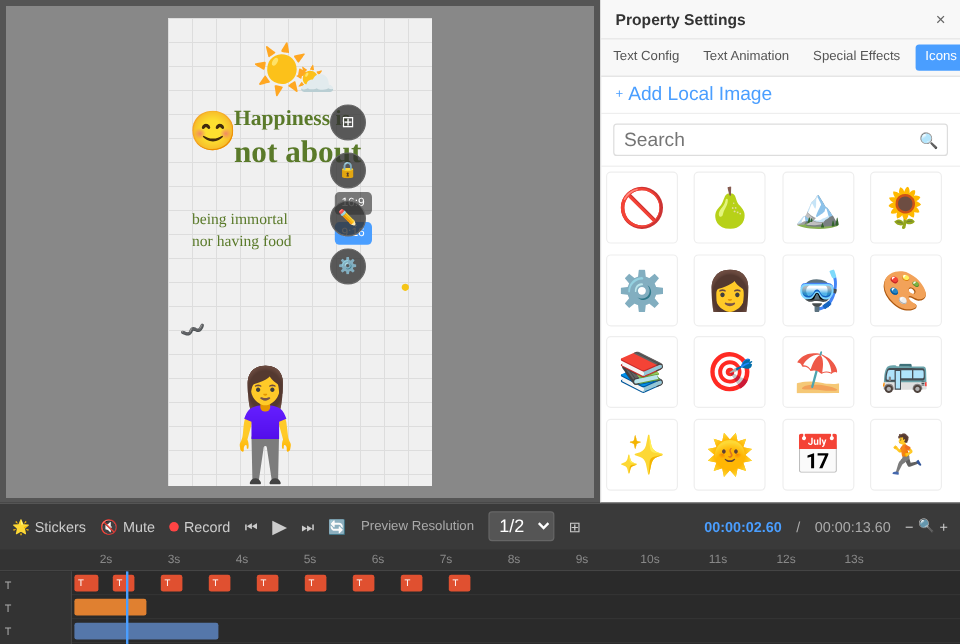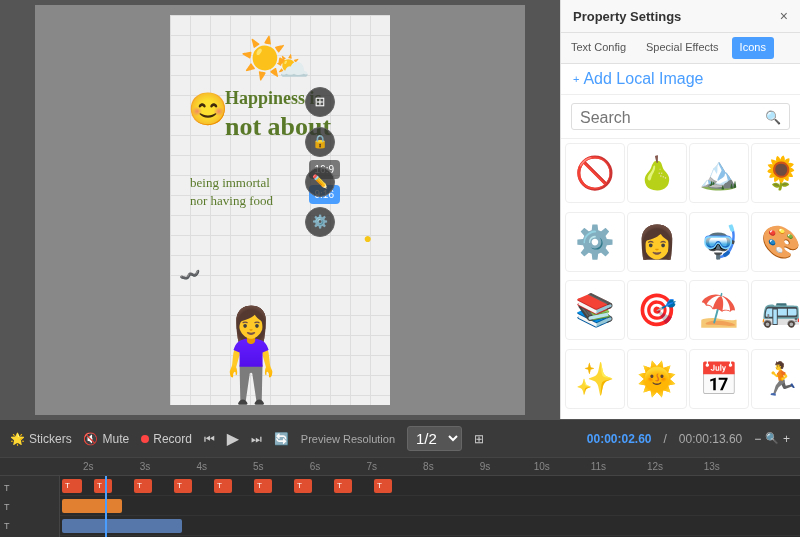--- a/index.html
+++ b/index.html
@@ -23,21 +23,21 @@
     .happiness-text { position: absolute; top: 72px; left: 55px; font-size: 22px; font-weight: bold; color: #5a7a2a; font-family: Georgia, serif; line-height: 1.3; }
     .happiness-text .line2 { font-size: 30px; }
     .sub-text { position: absolute; top: 160px; left: 20px; font-size: 13px; color: #5a7a2a; font-family: Georgia, serif; }
     .sub-text2 { position: absolute; top: 178px; left: 20px; font-size: 13px; color: #5a7a2a; font-family: Georgia, serif; }
     .blue-squiggle { position: absolute; left: 10px; top: 250px; font-size: 18px; color: #5599ee; transform: rotate(-20deg); }
     .aspect-btn { background: rgba(0,0,0,0.5); color: white; border: none; border-radius: 4px; padding: 4px 6px; font-size: 10px; cursor: pointer; }
     .aspect-btn.active { background: #4a9eff; }
     .toolbar-icon { width: 30px; height: 30px; background: rgba(50,50,50,0.8); border-radius: 50%; display: flex; align-items: center; justify-content: center; color: white; font-size: 13px; cursor: pointer; border: 1px solid #666; }
 
     
-    .property-panel { width: 240px; background: white; display: flex; flex-direction: column; border-left: 1px solid #ddd; }
+    .property-panel { width: 300px; background: white; display: flex; flex-direction: column; border-left: 1px solid #ddd; }
     .panel-header { display: flex; align-items: center; justify-content: space-between; padding: 8px 12px; border-bottom: 1px solid #e0e0e0; background: #f8f8f8; }
     .panel-title { font-size: 13px; font-weight: bold; color: #333; }
     .close-btn { background: none; border: none; cursor: pointer; font-size: 14px; color: #666; }
 
     .panel-tabs { display: flex; border-bottom: 1px solid #e0e0e0; background: #f8f8f8; }
     .tab { padding: 8px 10px; font-size: 11px; cursor: pointer; color: #555; border-bottom: 2px solid transparent; white-space: nowrap; }
     .tab.active { background: #4a9eff; color: white; border-radius: 3px; margin: 4px 3px; padding: 4px 8px; border-bottom: none; }
 
     .add-image-btn { display: flex; align-items: center; gap: 4px; padding: 6px 12px; font-size: 11px; color: #4a9eff; cursor: pointer; border-bottom: 1px solid #eee; }
 
@@ -125,20 +125,21 @@
 
   <div class="property-panel">
 
     <div class="panel-header">
       <span class="panel-title">Property Settings</span>
       <button class="close-btn">×</button>
     </div>
 
     <div class="panel-tabs">
       <div class="tab">Text Config</div>
+      <div class="tab">Text Animation</div>
       <div class="tab">Special Effects</div>
       <div class="tab active">Icons</div>
     </div>
 
     <div class="add-image-btn">
       <span>+</span>
       <span style="color:#4a9eff;font-size:16px;">Add Local Image</span>
     </div>
 
     <div class="search-box">

